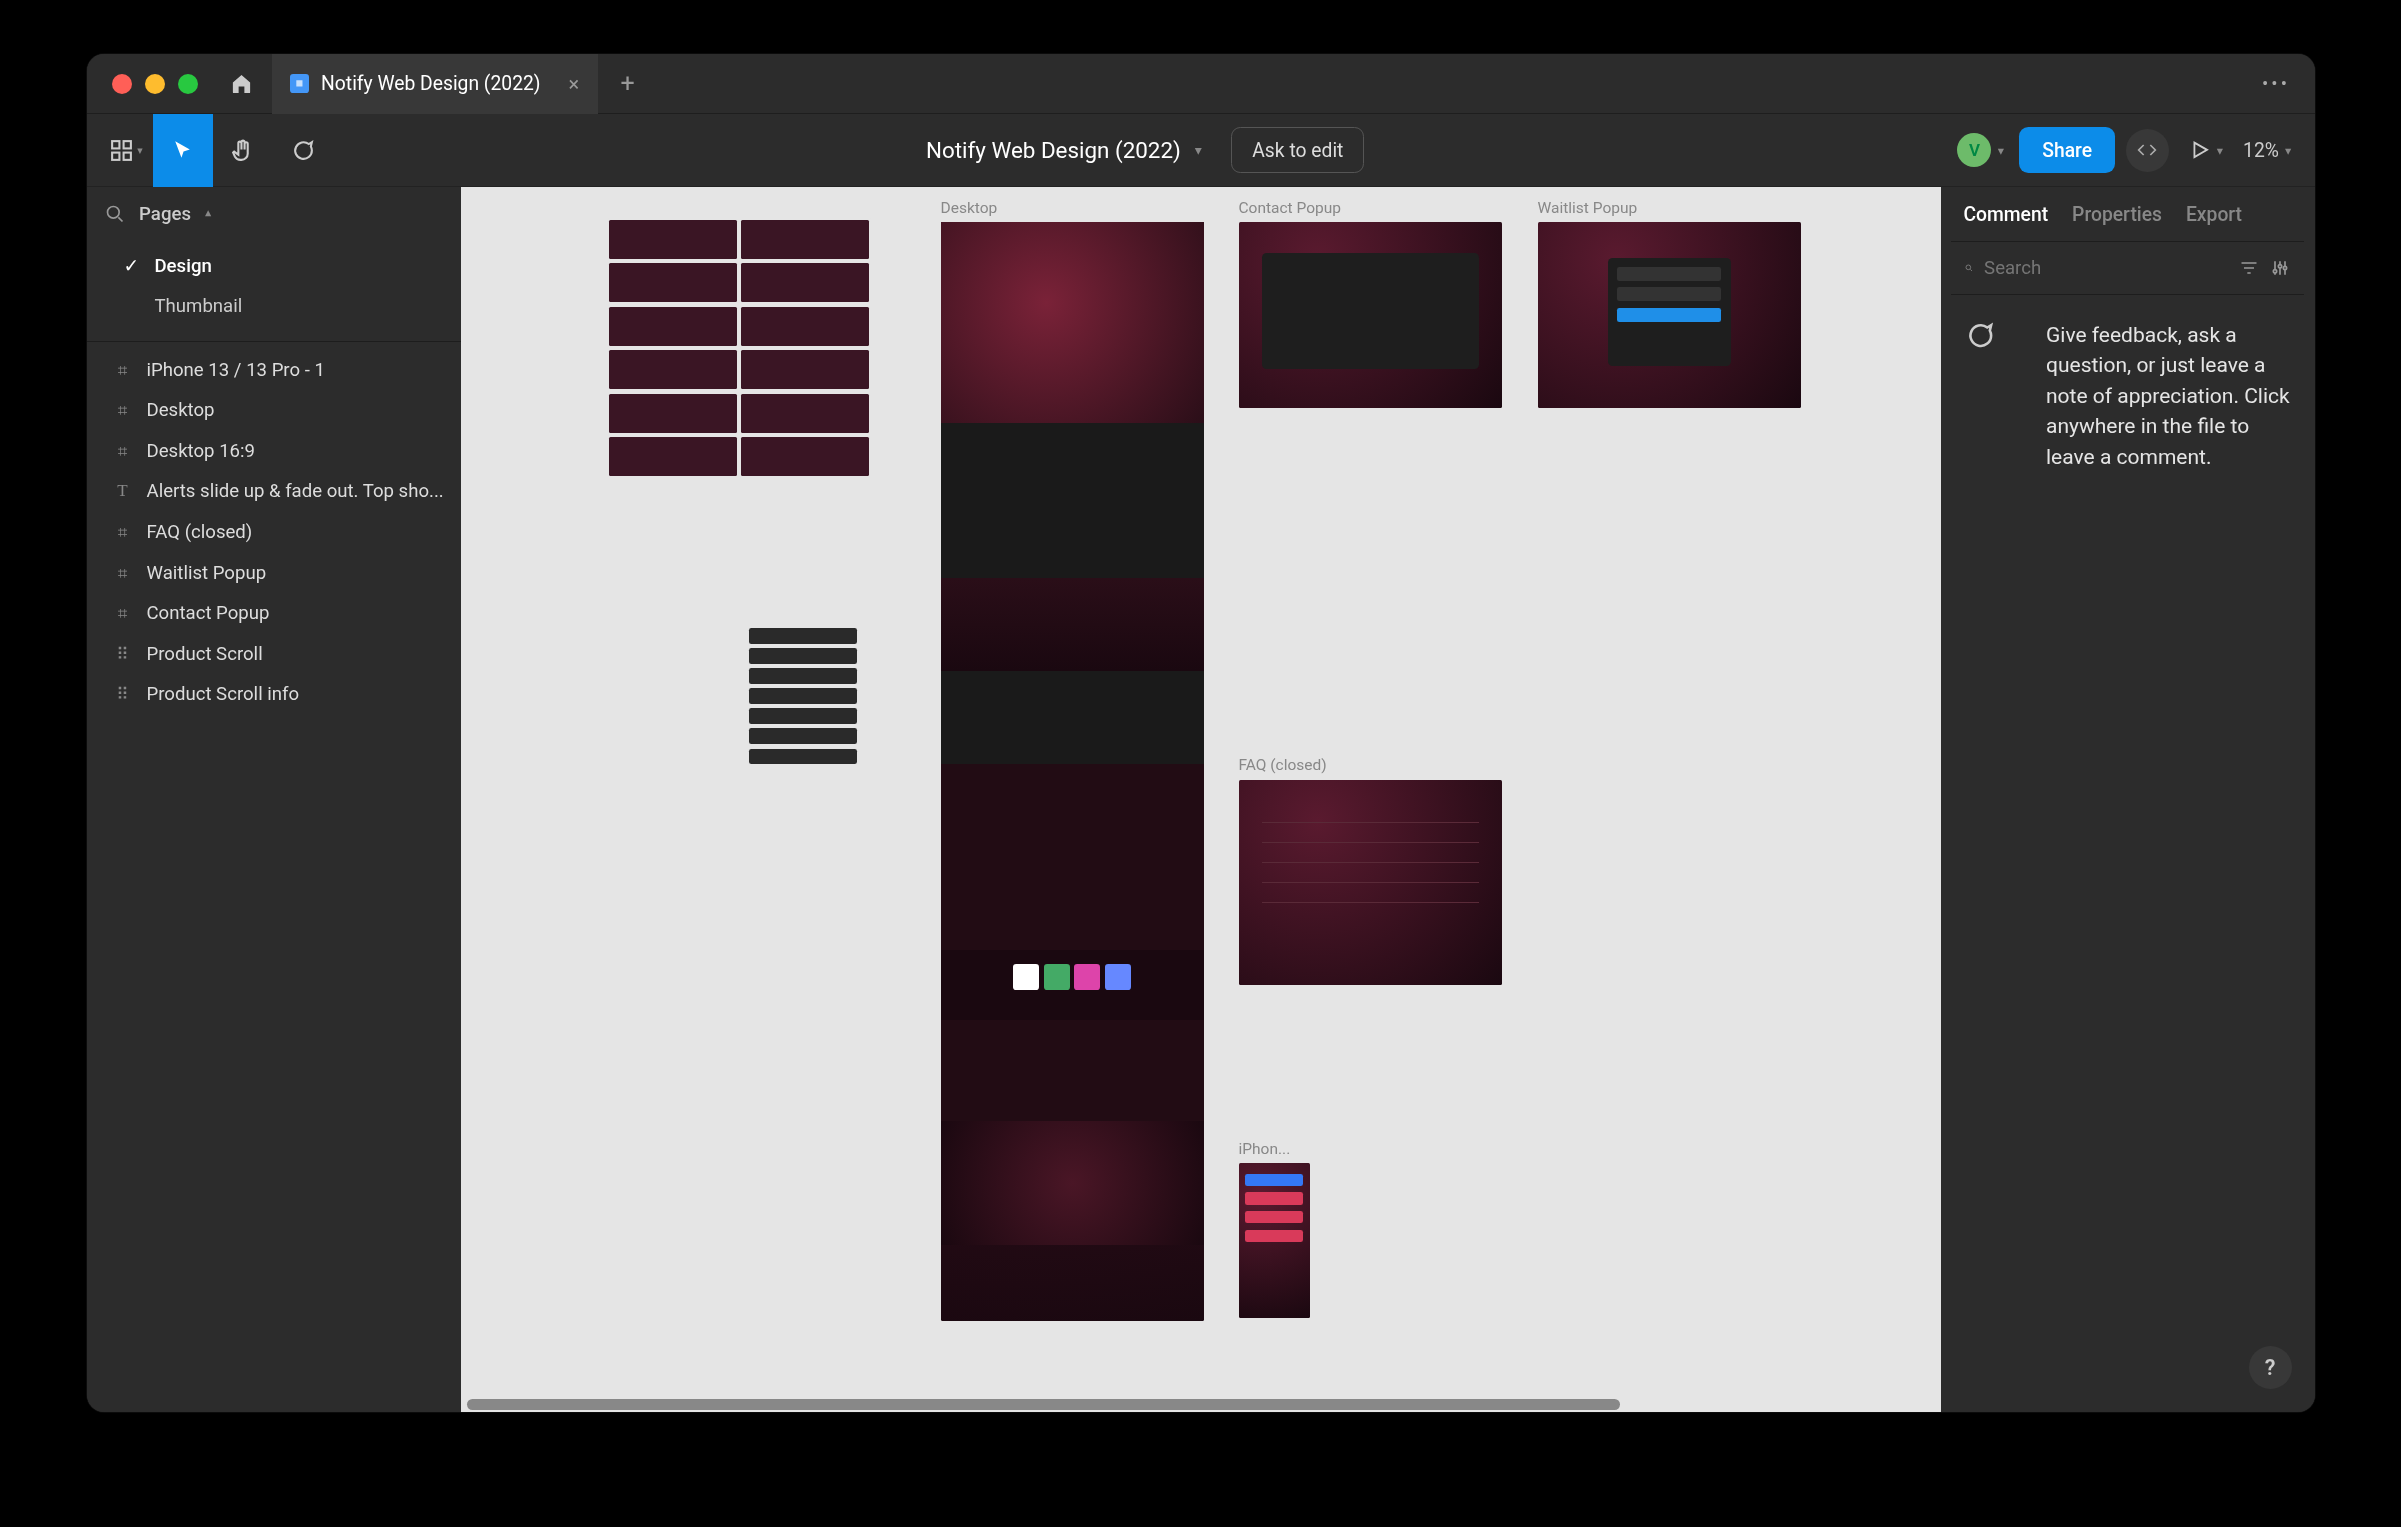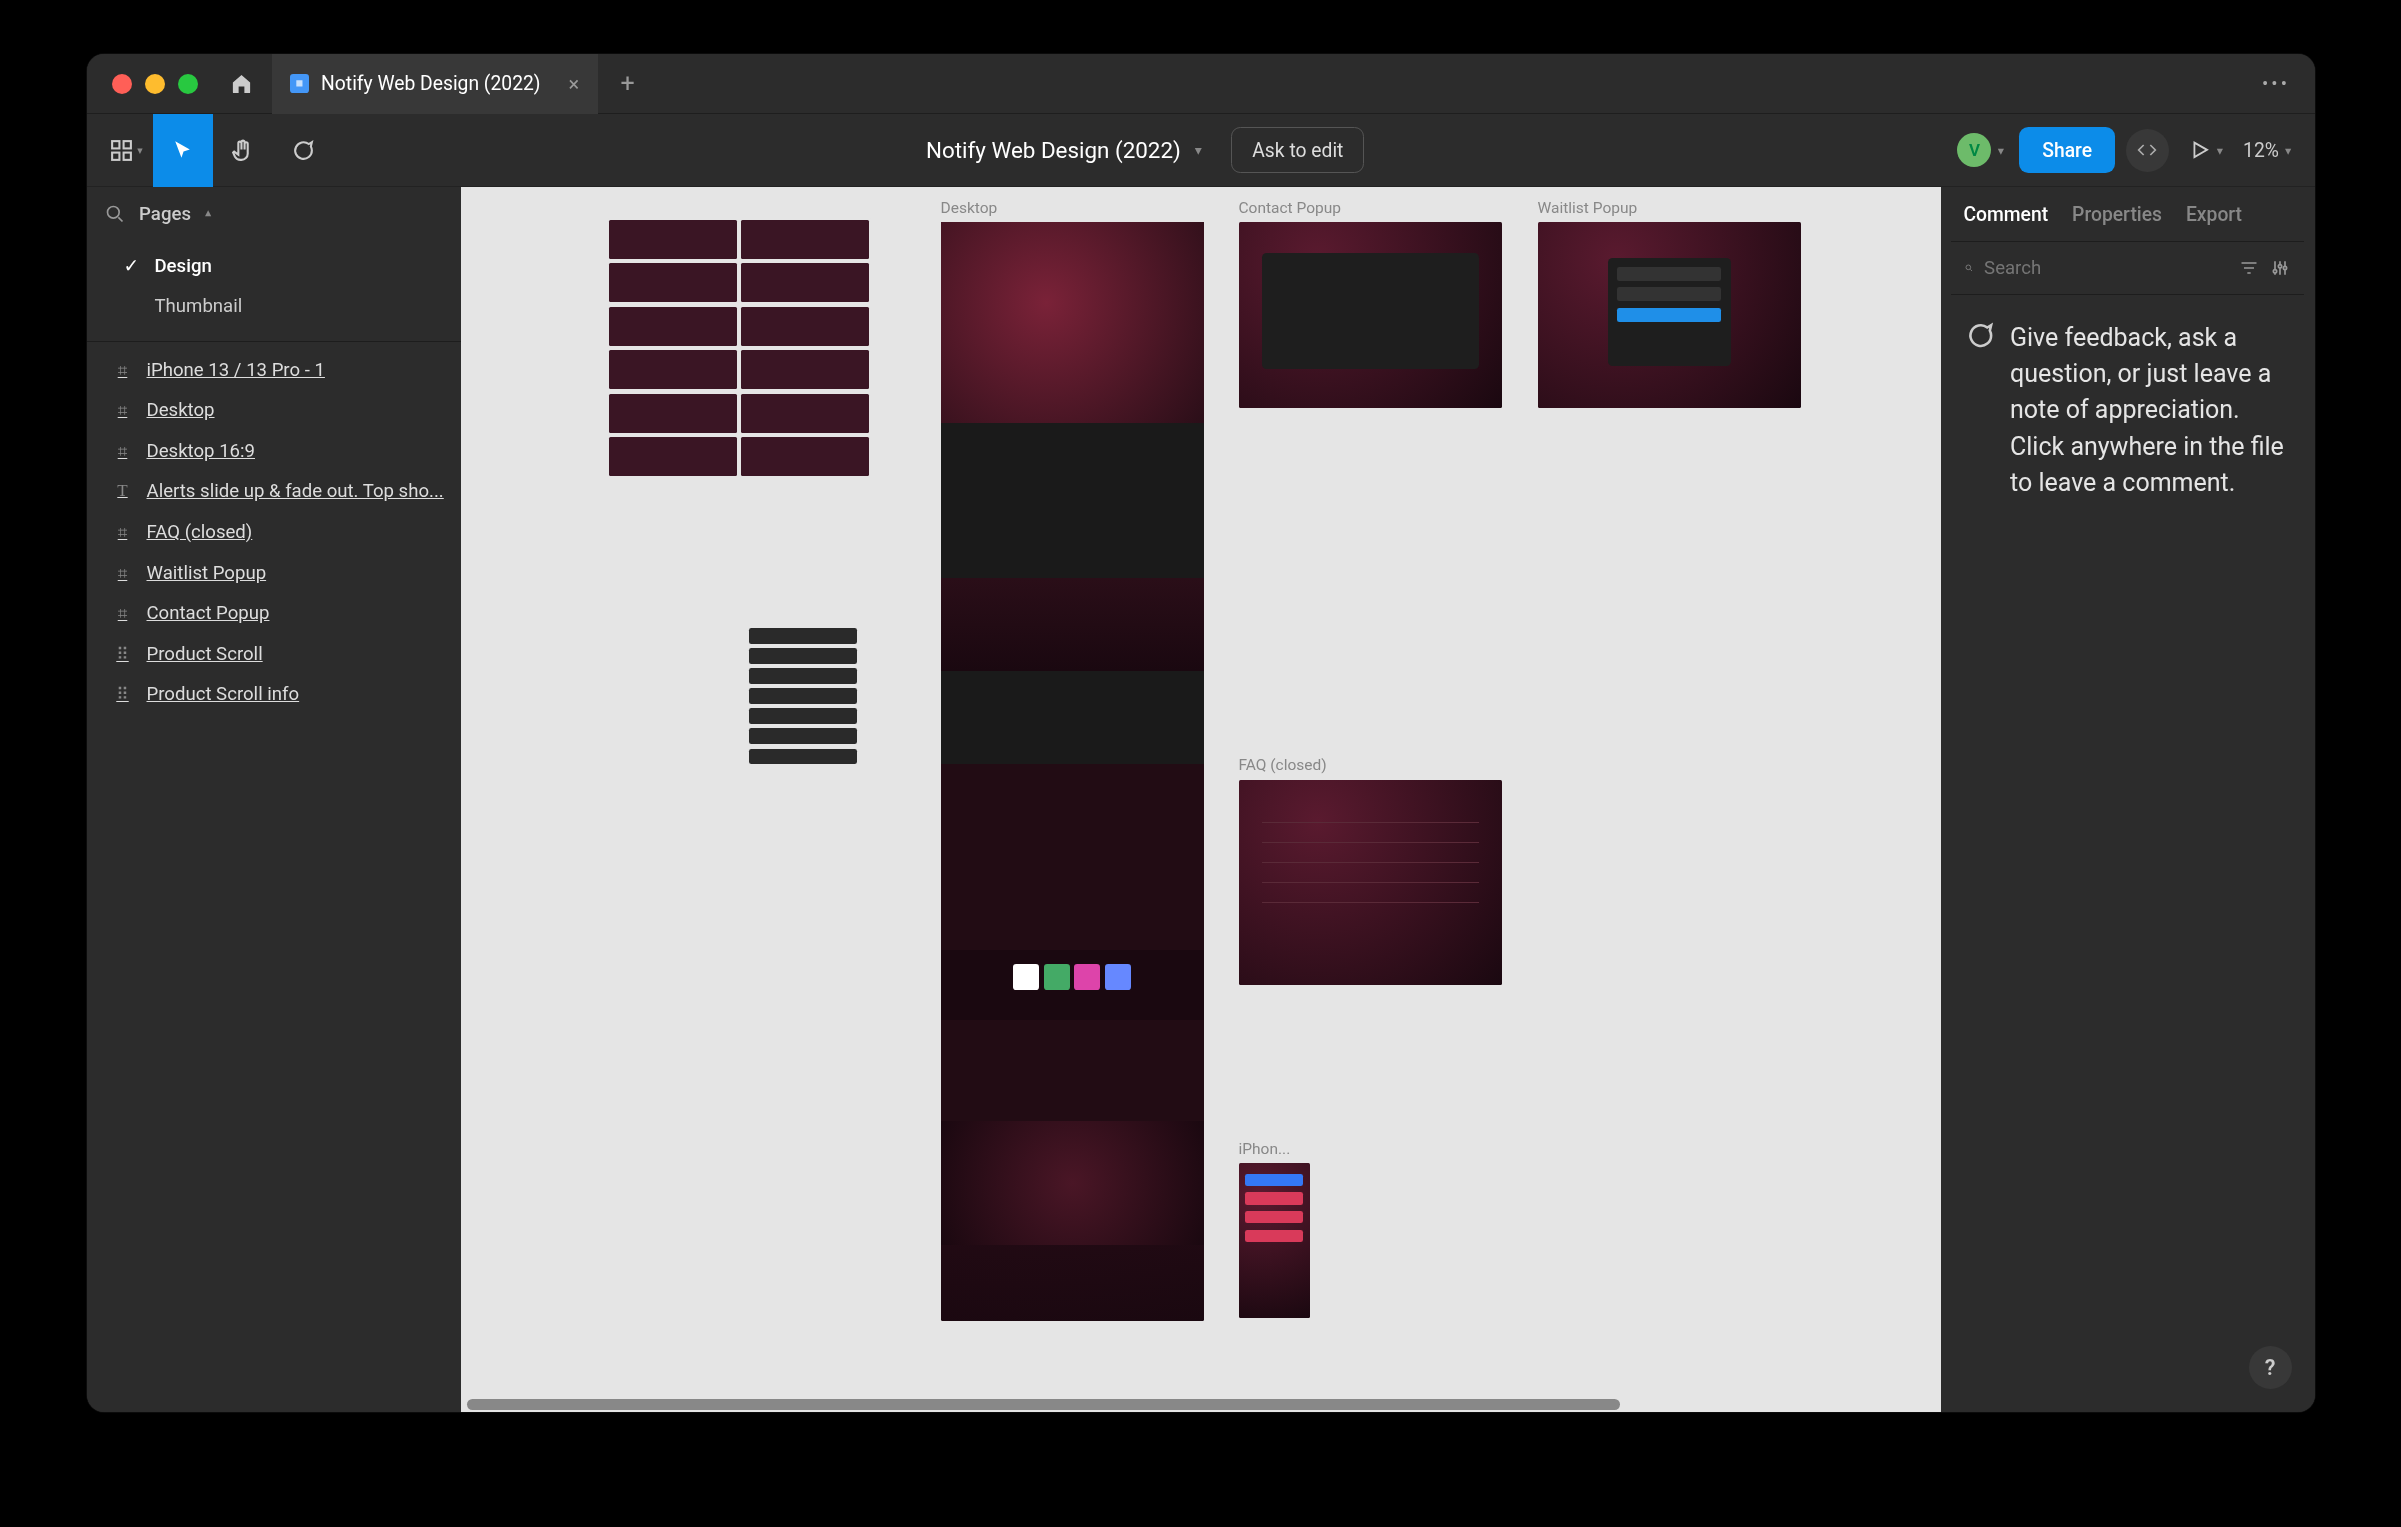--- a/index.html
+++ b/index.html
@@ -53,21 +53,21 @@
 .panel-header .caret{ color:#888; font-size:12.4px; transform:rotate(180deg);}
 
 .page-list { padding: 4.6px 0 14px 0; }
 .page-item { display: flex; align-items: center; padding: 9.3px 18.6px 9.3px 37px; gap: 12.4px; color: #ccc; font-size: 18.6px;}
 .page-item .check { width:18.6px; visibility:hidden; color:#fff;}
 .page-item.selected .check { visibility:visible; }
 .page-item.selected { color: #fff; font-weight:500;}
 .divider { height: 0.8px; background: #1d1d1d; margin: 0;}
 
 .layer-list { padding-top: 7.7px; }
-.layer-item { display: flex; align-items: center; padding: 9.3px 18.6px 9.3px 26px; gap: 14px; color: #ddd; font-size: 18.6px; white-space: nowrap; overflow: hidden; text-overflow: ellipsis; text-decoration: underline;}
+.layer-item { display: flex; align-items: center; padding: 9.3px 18.6px 9.3px 26px; gap: 14px; color: #ddd; font-size: 18.6px; white-space: nowrap; overflow: hidden; text-overflow: ellipsis;}
 .layer-icon { width: 20px; height: 20px; display: flex; align-items: center; justify-content: center; color: #888; flex-shrink:0; font-size: 17px;}
 .layer-icon.frame::before{content:"⌗";}
 .layer-icon.union::before{content:"⎓";}
 .layer-icon.text::before{content:"T"; font-family:serif;}
 .layer-icon.group::before{content:"⠿"; }
 
 .canvas { flex: 1; background: #1e1e1e; position: relative; overflow: hidden; display:flex; flex-direction:column;}
 .canvas-content{ flex:1; background:#e5e5e5; position:relative; margin:0; overflow:hidden;}
 .canvas-label{ position:absolute; color:#888; font-size:15.5px;}
 .canvas-frame{ position:absolute; background:#2a0e18; background-image: radial-gradient(circle at 30% 20%, #5a1a2f, #1a0810); border-radius:1.5px;}
@@ -78,21 +78,21 @@
 .right-panel { width: 374px; background: #2c2c2c; flex-shrink: 0; display:flex; flex-direction:column;}
 .right-tabs { display: flex; gap: 24px; padding: 15.5px 23px; }
 .right-tab { color: #888; font-size: 19.3px; font-weight:500;}
 .right-tab.active { color: #fff; }
 .search-row { display: flex; align-items: center; padding: 0 14px; margin: 0 10.8px 10.8px 10.8px; height:54px; gap:10.8px; border-bottom:0.8px solid #1d1d1d; border-top:0.8px solid #1d1d1d;}
 .search-row input { flex: 1; background: transparent; border: none; color: #ccc; font-size: 18.6px; outline:none;}
 .search-row svg{ width:20px; height:20px; stroke:#999; fill:none; stroke-width:2;}
 .icon-btn-sm{ width:26px; height:26px; display:flex; align-items:center; justify-content:center;}
 .comment-hint{ display:flex; gap:15.5px; padding: 14px 23px; }
 .comment-hint svg{ width:31px; height:31px; stroke:#ccc; fill:none; stroke-width:2; flex-shrink:0;}
-.comment-hint p{ color:#e5e5e5; font-size:25px; line-height:1.45;}
+.comment-hint p{ color:#e5e5e5; font-size:21px; line-height:1.45;margin-left:36px;}
 
 .help-fab{ position:absolute; right:23px; bottom:23px; width:43px; height:43px; border-radius:50%; background:#383838; color:#ccc; display:flex; align-items:center; justify-content:center; font-size:21.7px; font-weight:600;}
 </style>
 </head>
 <body>
 
 <div class="window">
 
   <div class="titlebar">
     <div class="traffic-lights">

